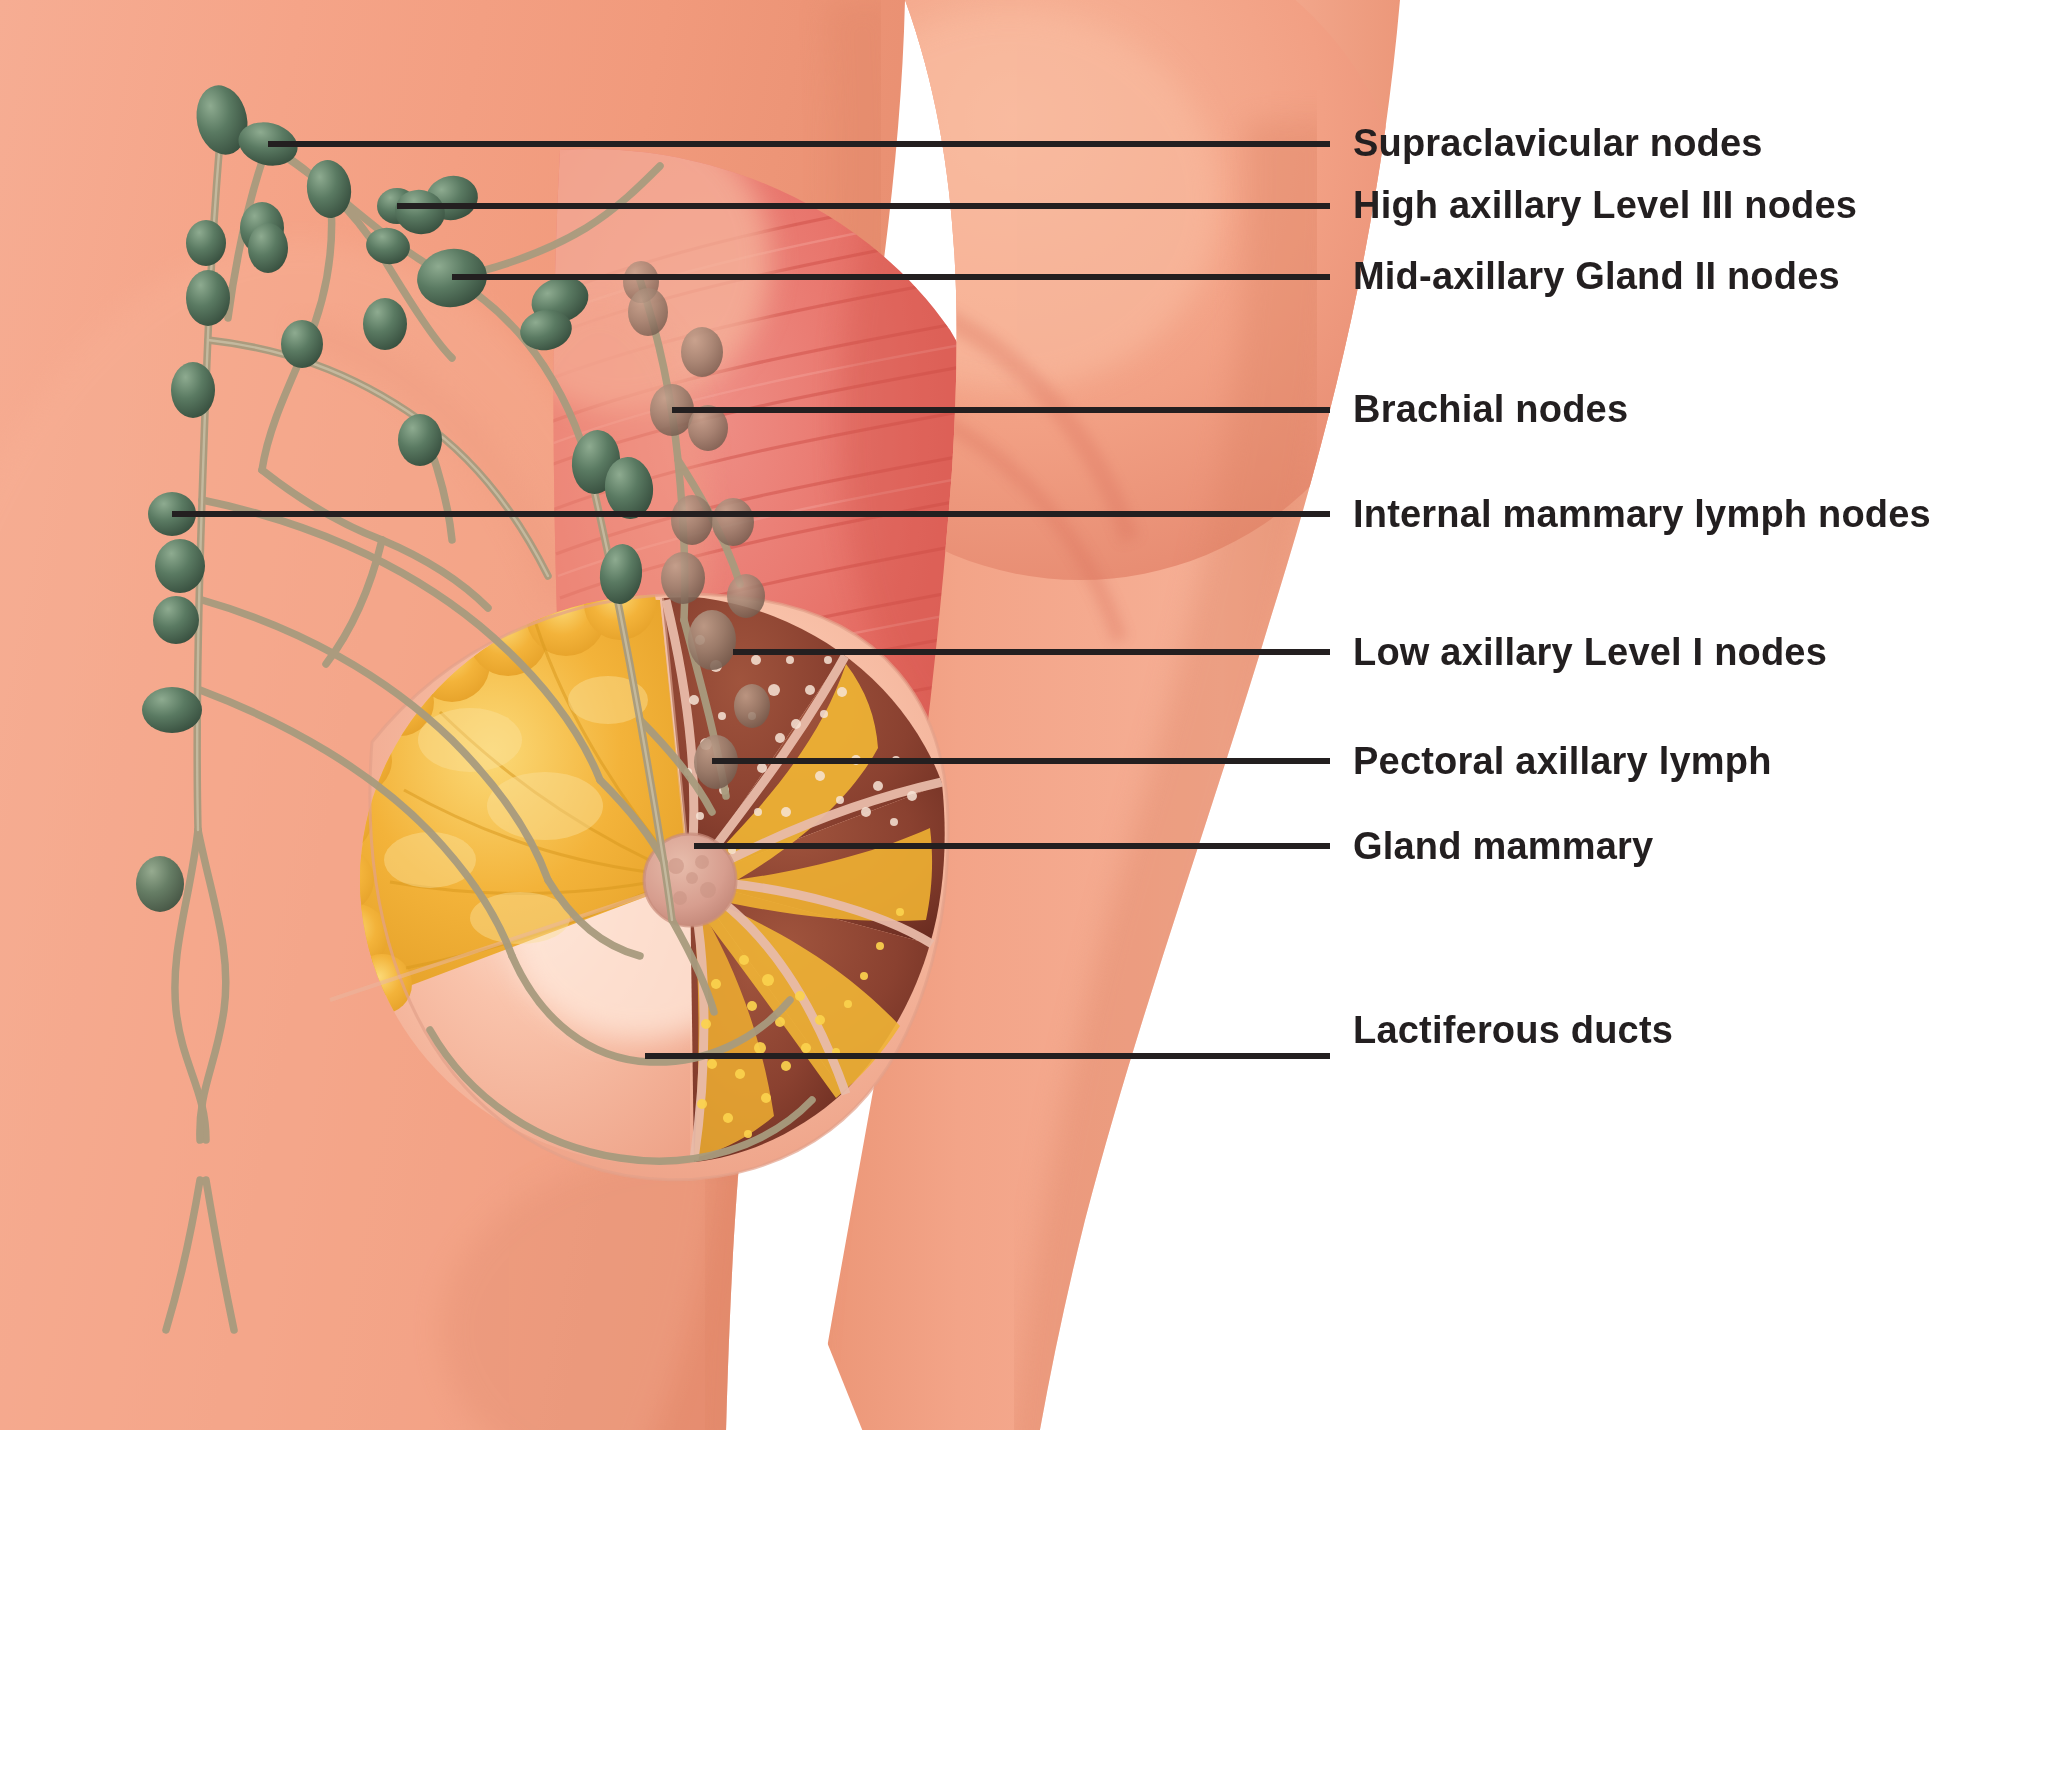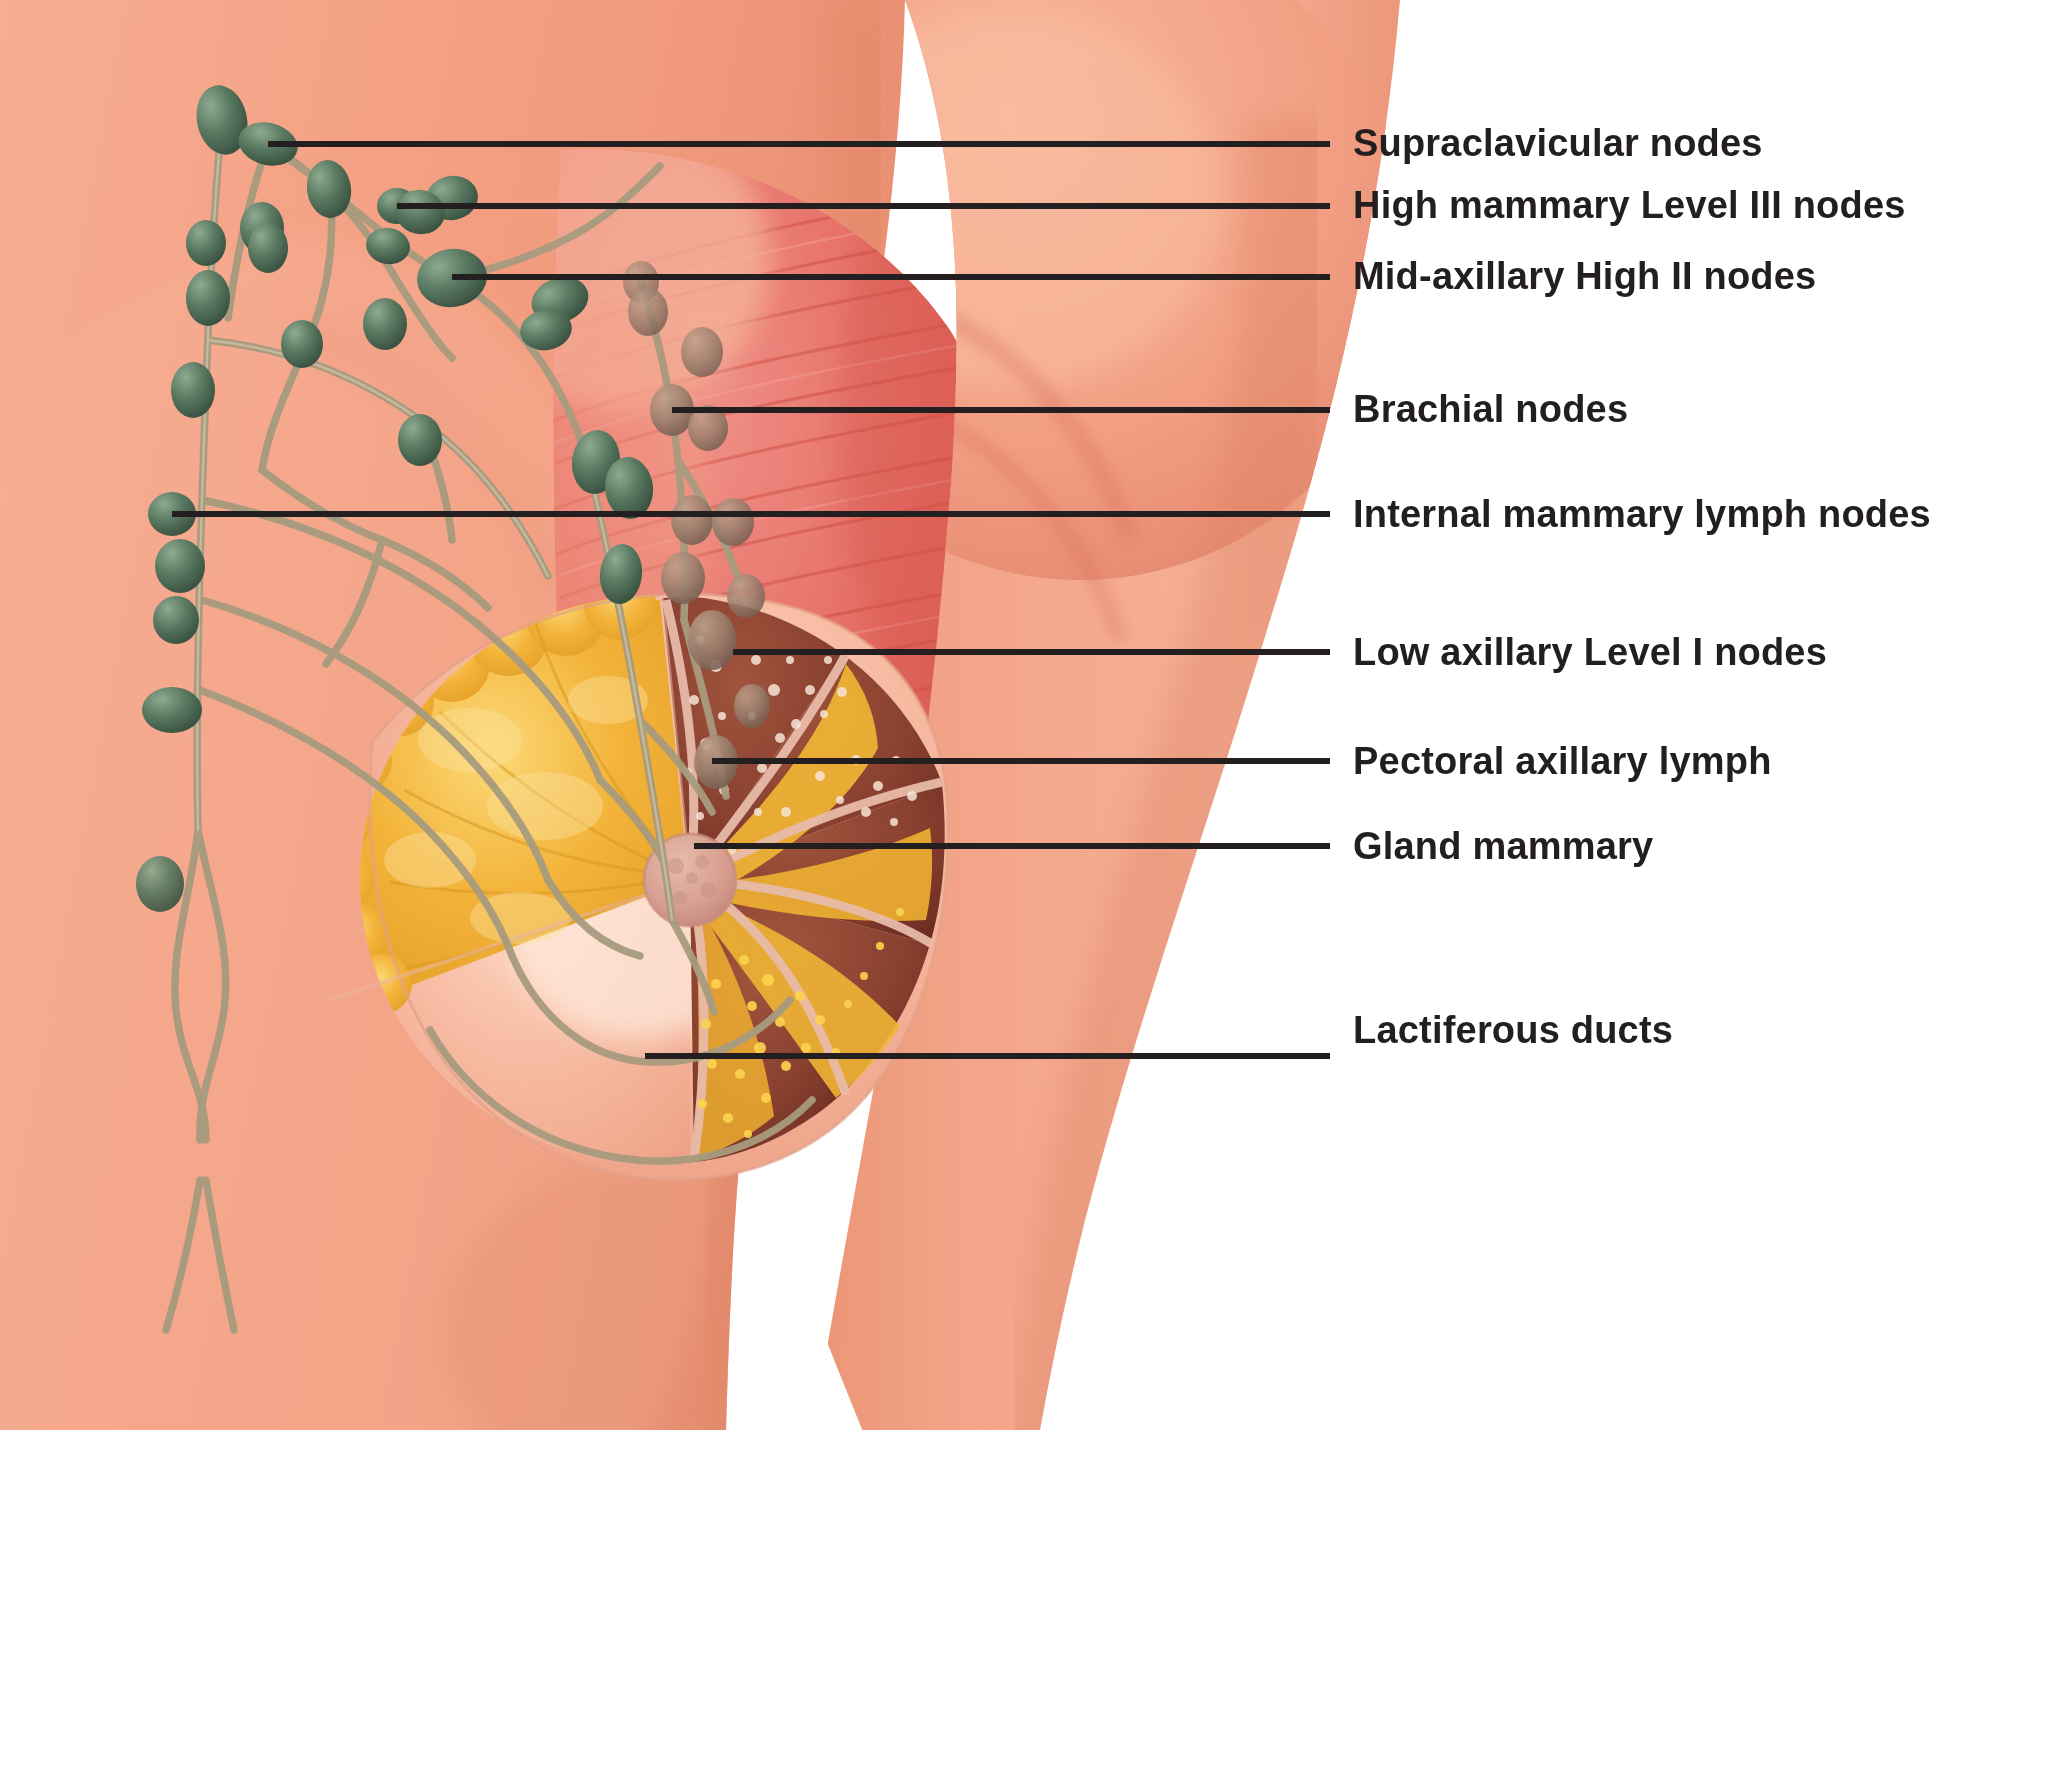--- a/index.html
+++ b/index.html
@@ -423,23 +423,23 @@
       <line x1="172" y1="514" x2="1330" y2="514"></line>
       <line x1="733" y1="652" x2="1330" y2="652"></line>
       <line x1="712" y1="761" x2="1330" y2="761"></line>
       <line x1="694" y1="846" x2="1330" y2="846"></line>
       <line x1="645" y1="1056" x2="1330" y2="1056"></line>
     </g>
   </svg>
 
   <div class="label" style="left:1353px;top:124px">Supraclavicular nodes</div>
 
-  <div class="label" style="left:1353px;top:186px">High mammary Level III nodes</div>
-
-  <div class="label" style="left:1353px;top:257px">Mid-axillary High II nodes</div>
+  <div class="label" style="left:1353px;top:186px">High axillary Level III nodes</div>
+
+  <div class="label" style="left:1353px;top:257px">Mid-axillary Gland II nodes</div>
 
   <div class="label" style="left:1353px;top:390px">Brachial nodes</div>
 
   <div class="label" style="left:1353px;top:495px">Internal mammary lymph nodes</div>
 
   <div class="label" style="left:1353px;top:633px">Low axillary Level I nodes</div>
 
   <div class="label" style="left:1353px;top:742px">Pectoral axillary lymph</div>
 
   <div class="label" style="left:1353px;top:827px">Gland mammary</div>

